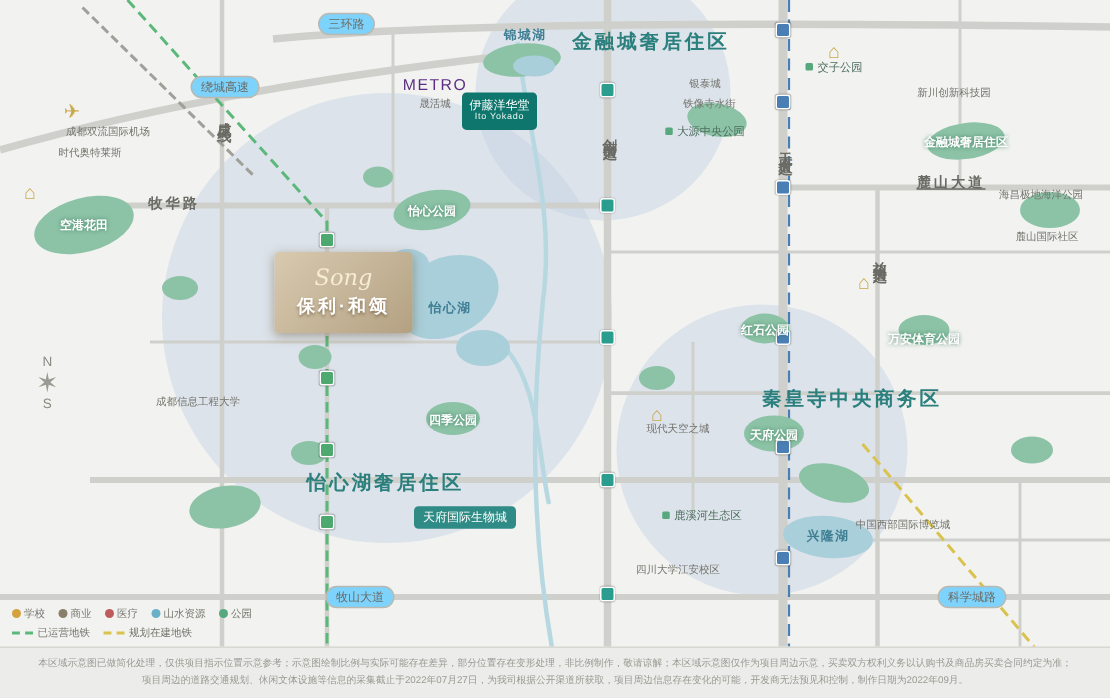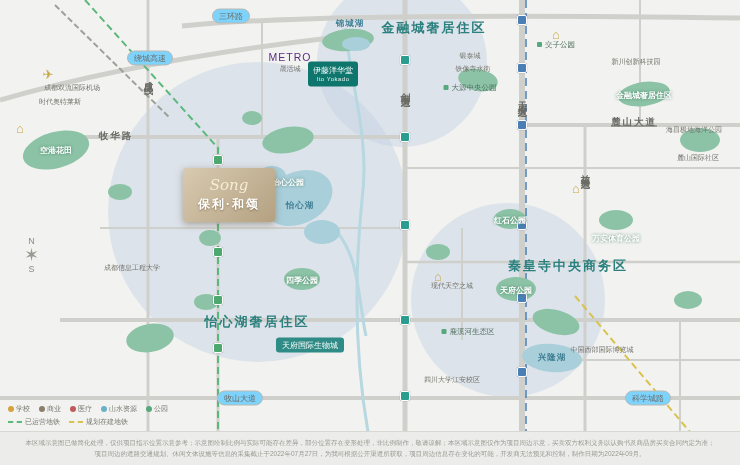--- a/index.html
+++ b/index.html
@@ -172,29 +172,29 @@
         <div class="lbl badge" style="left: 240px; top: 398px;">牧山大道</div>
         <div class="lbl badge" style="left: 648px; top: 398px;">科学城路</div>
         <div class="lbl metro" style="left: 290px; top: 57px;">METRO</div>
         <div class="lbl poi" style="left: 290px; top: 69px;">晟活城</div>
         <div class="lbl badge-green" style="left: 333px; top: 74px;">伊藤洋华堂<span class="sub">Ito Yokado</span></div>
         <div class="lbl badge-teal" style="left: 310px; top: 345px;">天府国际生物城</div>
         <div class="lbl water" style="left: 300px; top: 206px;">怡心湖</div>
         <div class="lbl water" style="left: 552px; top: 358px;">兴隆湖</div>
         <div class="lbl water" style="left: 350px; top: 24px;">锦城湖</div>
         <div class="lbl park" style="left: 56px; top: 150px;">空港花田</div>
-        <div class="lbl park" style="left: 288px; top: 141px; margin-top: 41px;">怡心公园</div>
+        <div class="lbl park" style="left: 288px; top: 141px;">怡心公园</div>
         <div class="lbl park" style="left: 644px; top: 95px;">金融城奢居住区</div>
         <div class="lbl park" style="left: 510px; top: 220px; text-align: right;">红石公园</div>
-        <div class="lbl park" style="left: 616px; top: 238px;">万安体育公园</div>
+        <div class="lbl park" style="left: 616px; top: 226px;">万安体育公园</div>
         <div class="lbl park" style="left: 302px; top: 280px;">四季公园</div>
         <div class="lbl park" style="left: 516px; top: 290px;">天府公园</div>
         <div class="lbl park-label" style="left: 470px; top: 88px;">大源中央公园</div>
         <div class="lbl park-label" style="left: 556px; top: 45px;">交子公园</div>
-        <div class="lbl park-label" style="left: 468px; top: 332px;">鹿溪河生态区</div>
+        <div class="lbl park-label" style="left: 468px; top: 344px;">鹿溪河生态区</div>
         <div class="lbl poi" style="left: 72px; top: 88px;">成都双流国际机场</div>
         <div class="lbl poi" style="left: 60px; top: 102px;">时代奥特莱斯</div>
         <div class="lbl poi" style="left: 470px; top: 56px;">银泰城</div>
         <div class="lbl poi" style="left: 473px; top: 69px;">铁像寺水街</div>
         <div class="lbl poi" style="left: 636px; top: 62px;">新川创新科技园</div>
         <div class="lbl poi" style="left: 694px; top: 130px;">海昌极地海洋公园</div>
         <div class="lbl poi" style="left: 698px; top: 158px;">麓山国际社区</div>
         <div class="lbl poi" style="left: 602px; top: 350px;">中国西部国际博览城</div>
         <div class="lbl poi" style="left: 452px; top: 286px;">现代天空之城</div>
         <div class="lbl poi" style="left: 452px; top: 380px;">四川大学江安校区</div>

